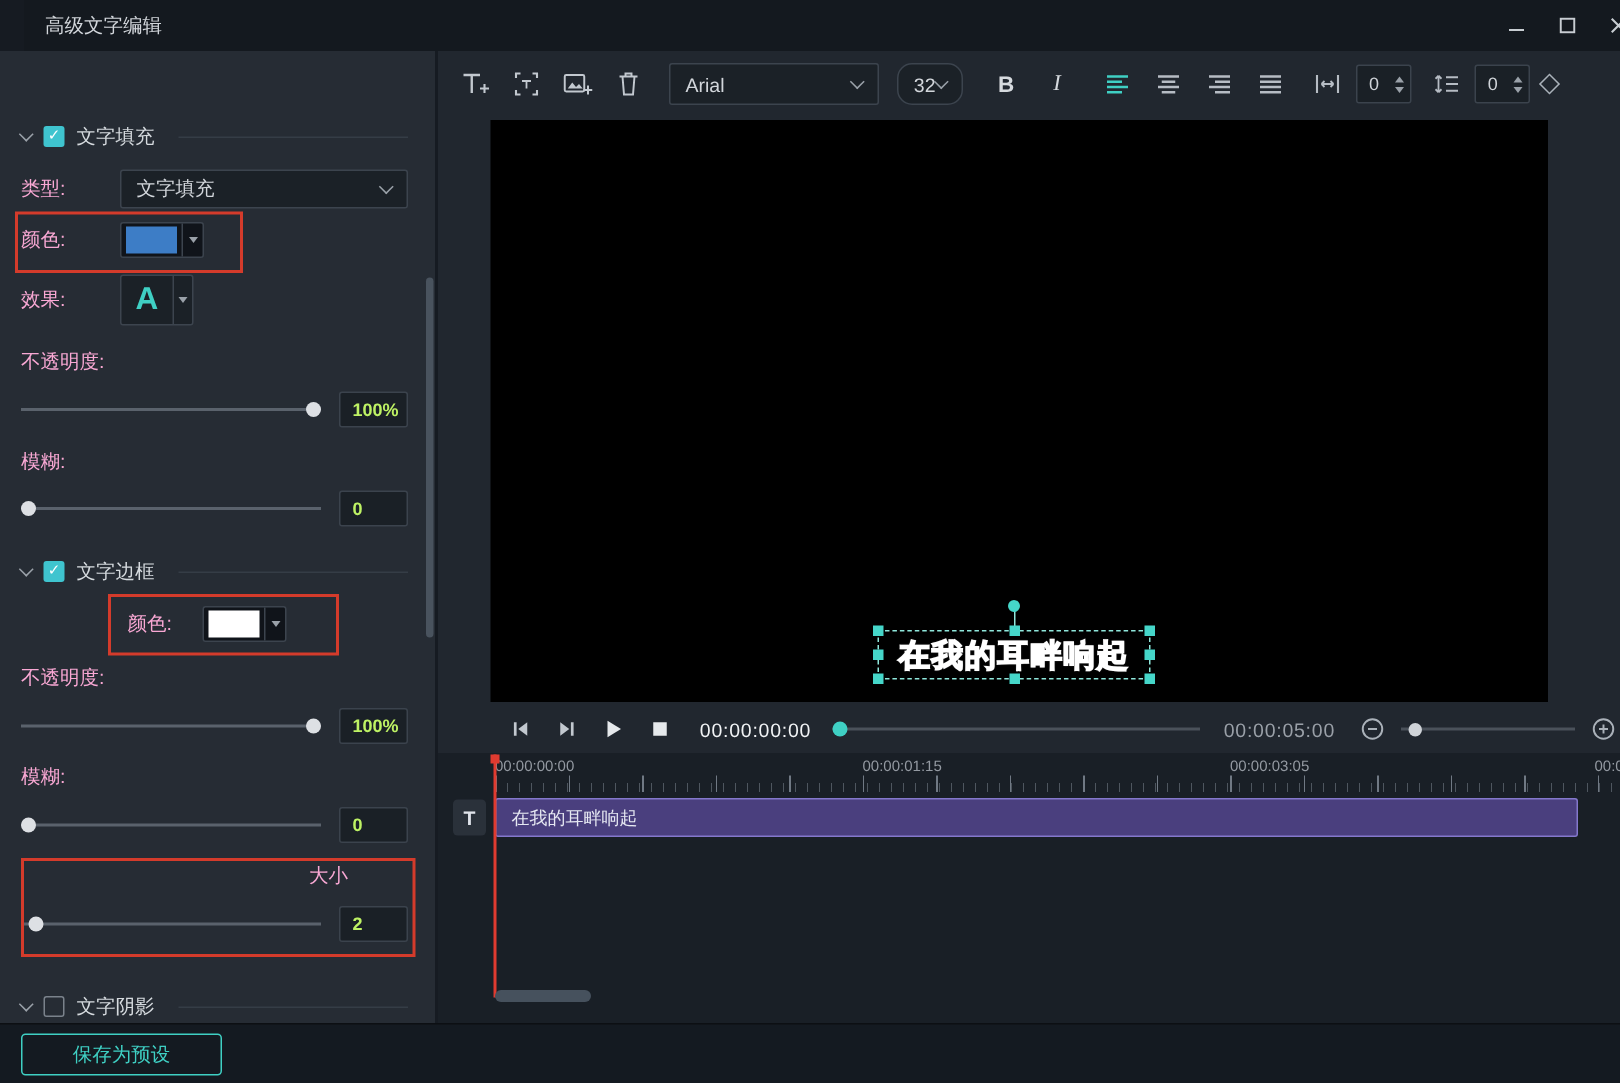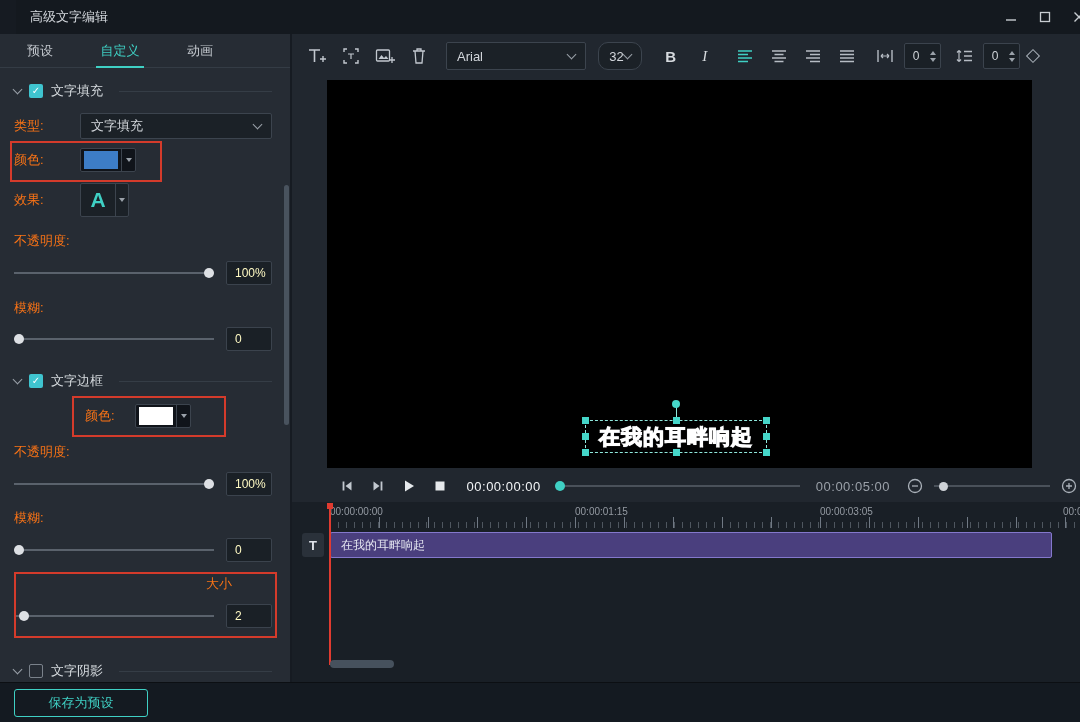--- a/index.html
+++ b/index.html
@@ -14,21 +14,21 @@
   .winbtn { width:34px; height:34px; display:flex; align-items:center; justify-content:center; cursor:pointer; }
 
   
   .lpanel { position:absolute; left:0; top:34px; width:290px; height:648px; background:#262c34; }
   .tabs { position:absolute; left:0; top:0; width:100%; height:34px; display:flex; border-bottom:1px solid #343c45; }
   .tab { width:80px; height:34px; display:flex; align-items:center; justify-content:center; font-size:13px; color:#c3c8ce; position:relative; cursor:pointer; }
   .tab.active { color:#3fd0c4; }
   .tab.active::after { content:""; position:absolute; left:16px; right:16px; bottom:0; height:2px; background:#3fd0c4; }
 
   .row { position:absolute; left:14px; right:18px; height:26px; display:flex; align-items:center; }
-  .lbl { width:66px; flex:0 0 66px; font-size:13px; color:#f97316; }
+  .lbl { width:66px; flex:0 0 66px; font-size:13px; color:#f9a8d4; }
   .sec-head { gap:8px; }
   .sec-title { font-size:13px; color:#d5dade; }
   .hline { flex:1; height:1px; background:#353d46; margin-left:8px; }
   .chev { width:7px; height:7px; border-right:1.5px solid #9aa1a9; border-bottom:1.5px solid #9aa1a9; transform:rotate(45deg); margin-top:-4px; flex:0 0 auto; }
   .cb { width:14px; height:14px; border-radius:2px; display:flex; align-items:center; justify-content:center; flex:0 0 14px; cursor:pointer; }
   .cb.checked { background:#3fc4cf; }
   .cb.checked span { color:#fff; font-size:10px; line-height:1; font-weight:bold; }
   .cb.empty { border:1px solid #7a828b; background:transparent; }
 
   .select { height:26px; background:#1b2127; border:1px solid #3c444e; border-radius:2px; display:flex; align-items:center; color:#d2d6db; font-size:13px; cursor:pointer; }
@@ -44,21 +44,21 @@
   .effect-btn { display:flex; height:34px; border:1px solid #3c444e; background:#1b2127; border-radius:2px; cursor:pointer; }
   .effect-a { width:34px; display:flex; align-items:center; justify-content:center; color:#3fd0c4; font-size:21px; font-weight:bold; }
   .effect-arrow { width:13px; display:flex; align-items:center; justify-content:center; border-left:1px solid #3c444e; }
 
   .slider { position:relative; flex:1; height:14px; cursor:pointer; }
   .slider .track { position:absolute; left:0; right:0; top:6px; height:2px; background:#5a626c; }
   .slider .thumb { position:absolute; top:2px; width:10px; height:10px; border-radius:50%; background:#dde0e4; }
   .thumb.at0 { left:0; }
   .thumb.at100 { left:calc(100% - 10px); }
   .thumb.atlow { left:5px; }
-  .val { width:46px; flex:0 0 46px; height:24px; margin-left:12px; background:#1a2026; border:1px solid #3b434d; border-radius:2px; color:#fef9c3; font-size:12px; display:flex; align-items:center; padding-left:8px; }
+  .val { width:46px; flex:0 0 46px; height:24px; margin-left:12px; background:#1a2026; border:1px solid #3b434d; border-radius:2px; color:#bef264; font-size:12px; display:flex; align-items:center; padding-left:8px;font-weight:bold; }
 
   .vscroll { position:absolute; right:1px; top:151px; width:5px; height:240px; background:#49535e; border-radius:3px; cursor:pointer; }
 
   
   .toolbar { position:absolute; left:292px; top:34px; right:0; height:44px; background:#21272f; display:flex; align-items:center; }
   .tbtn { height:28px; min-width:26px; display:flex; align-items:center; justify-content:center; margin-left:8px; cursor:pointer; border-radius:2px; }
   .fontsel { width:175px; margin-left:14px; height:28px; }
   .sizesel { width:48px; margin-left:12px; height:28px;border-radius:10px; }
   .bold { color:#d6dade; font-weight:bold; font-size:15px; margin-left:16px; }
   .italic { color:#d6dade; font-style:italic; font-size:15px; font-family:"Liberation Serif","DejaVu Serif",serif; }
@@ -144,31 +144,20 @@
         <span>
             <svg width="12" height="12" viewBox="0 0 12 12">
               <path d="M1.5 1.5l9 9M10.5 1.5l-9 9" stroke="#c8cdd2" stroke-width="1.4"></path>
             </svg>
           </span>
       </div>
     </div>
   </div>
 
   <div class="lpanel">
-    <div class="tabs">
-      <div class="tab">
-          <span>预设</span>
-        </div>
-      <div class="tab active">
-          <span>自定义</span>
-        </div>
-      <div class="tab">
-          <span>动画</span>
-        </div>
-    </div>
 
     <div class="row sec-head" style="top:44px;">
       <span class="chev"></span>
       <span class="cb checked">
           <span>✓</span>
         </span>
       <span class="sec-title">文字填充</span>
       <span class="hline"></span>
     </div>
 

